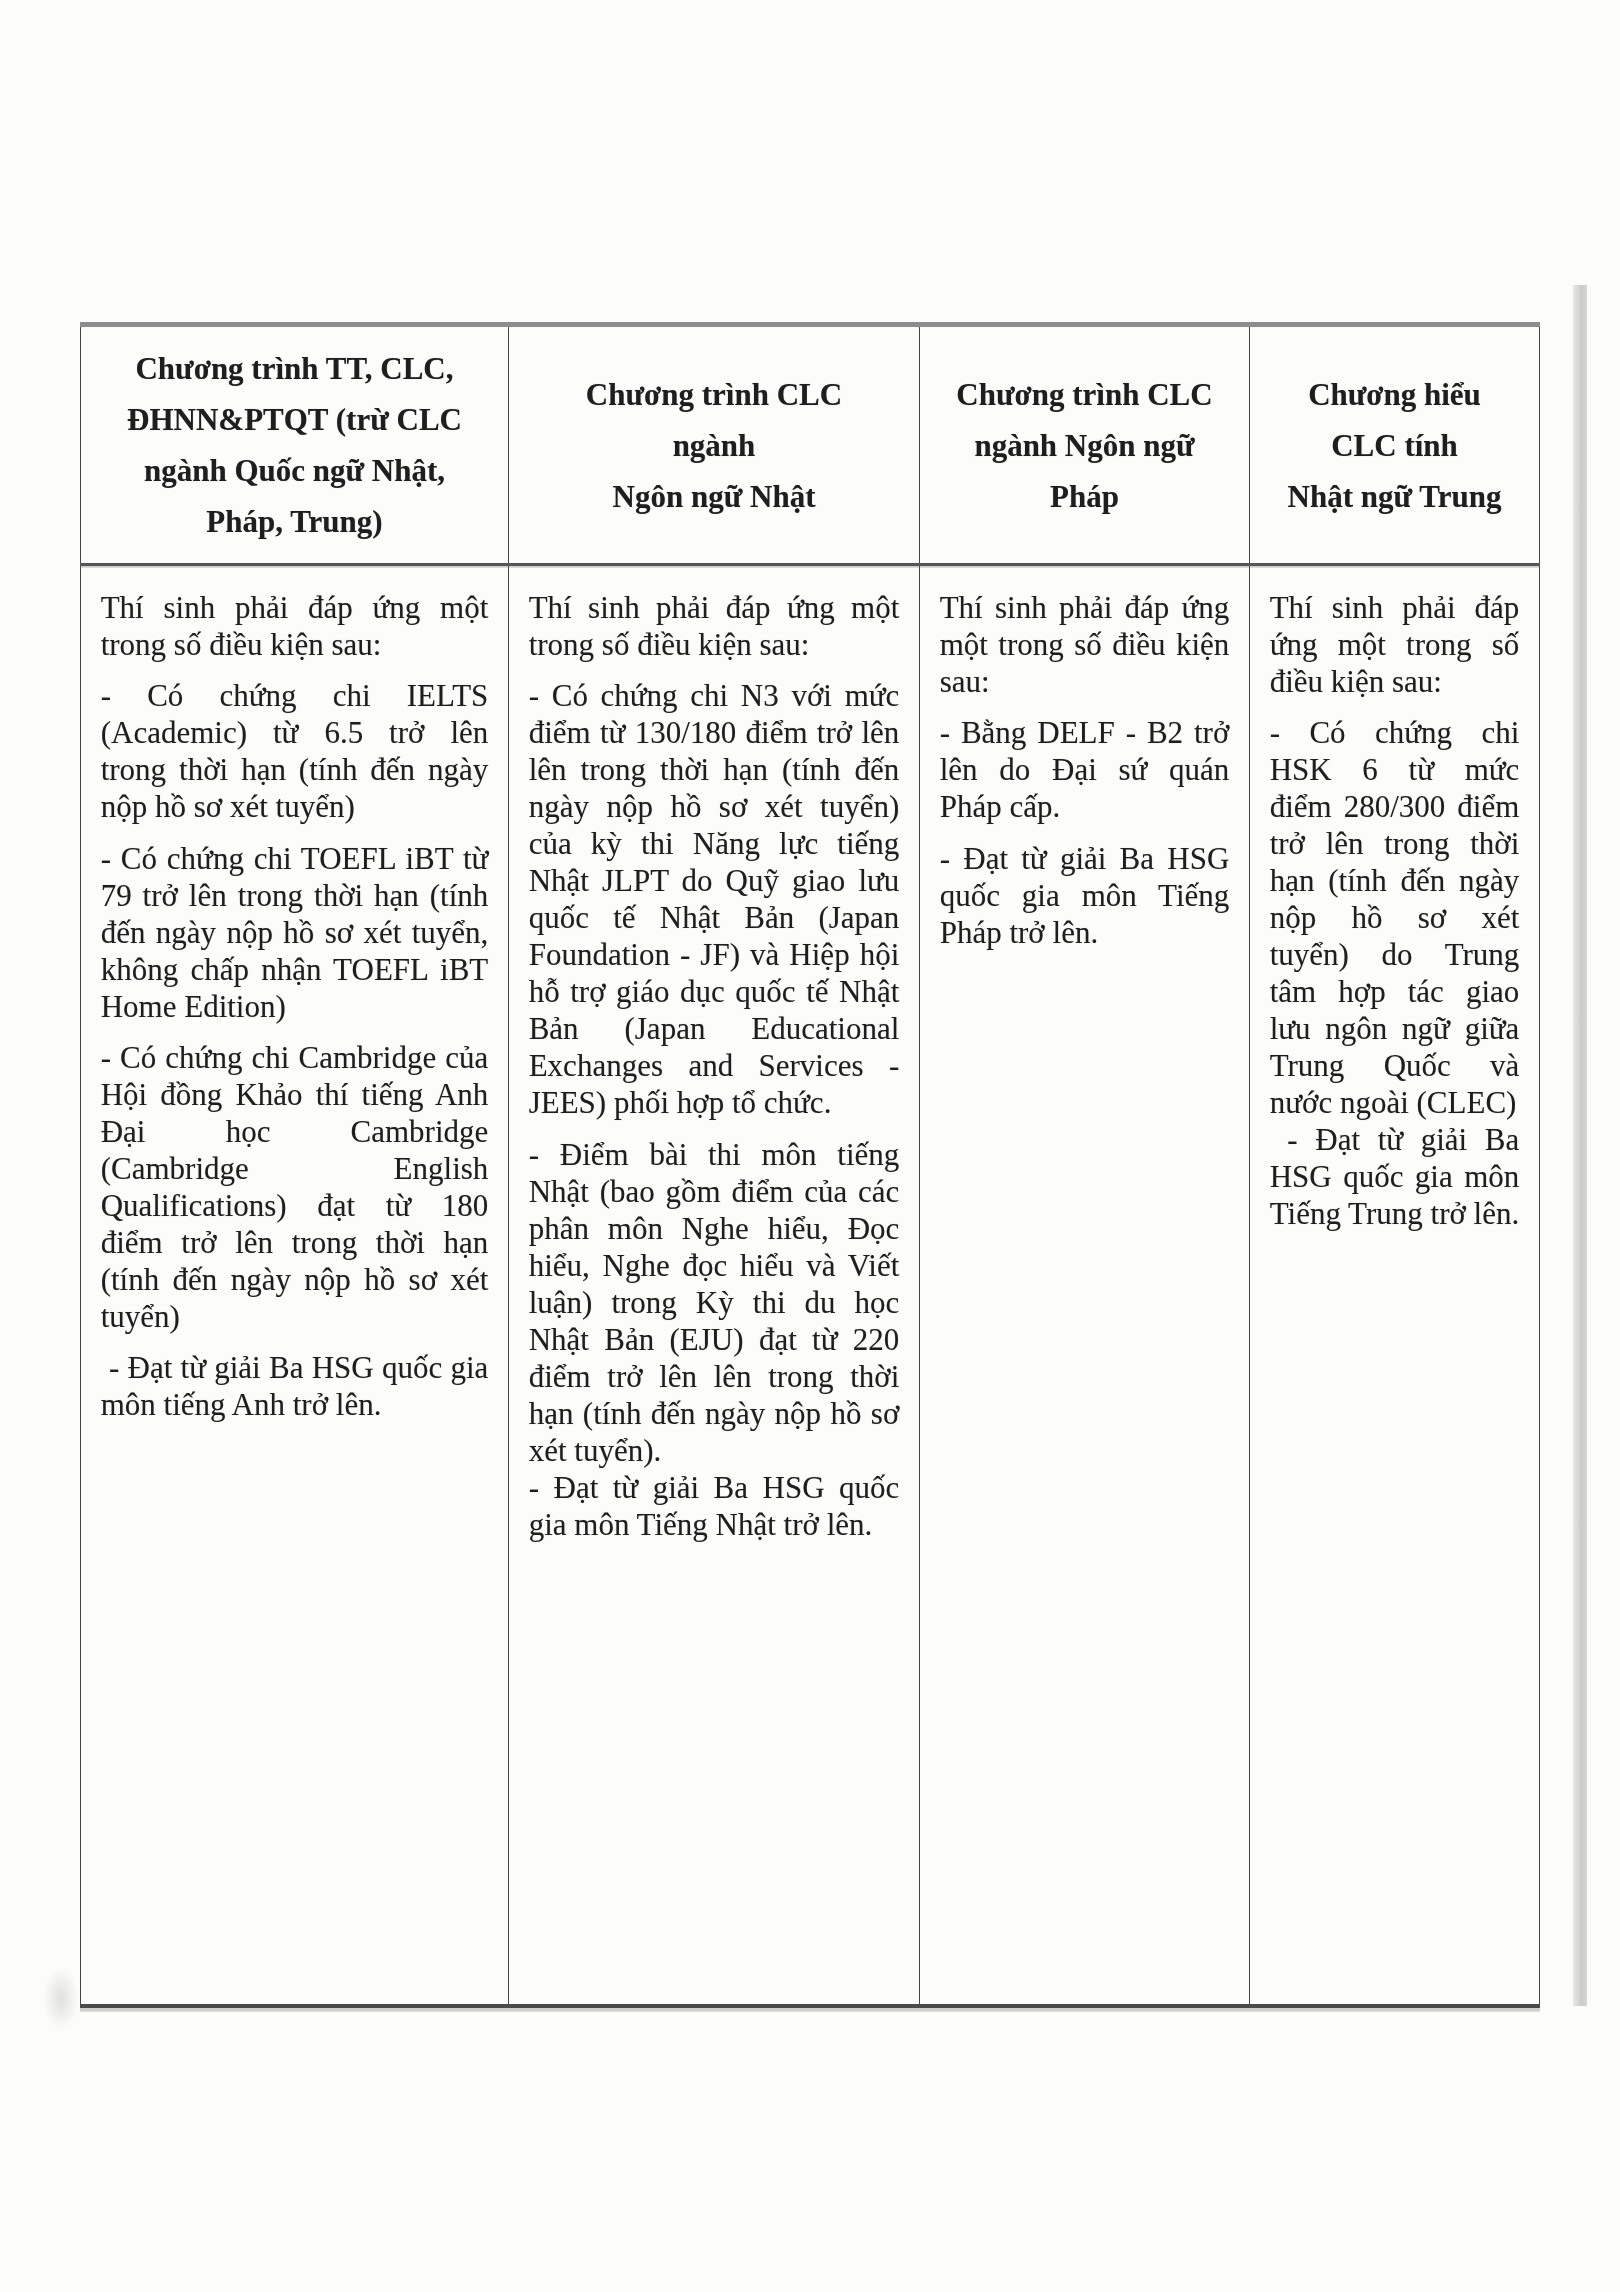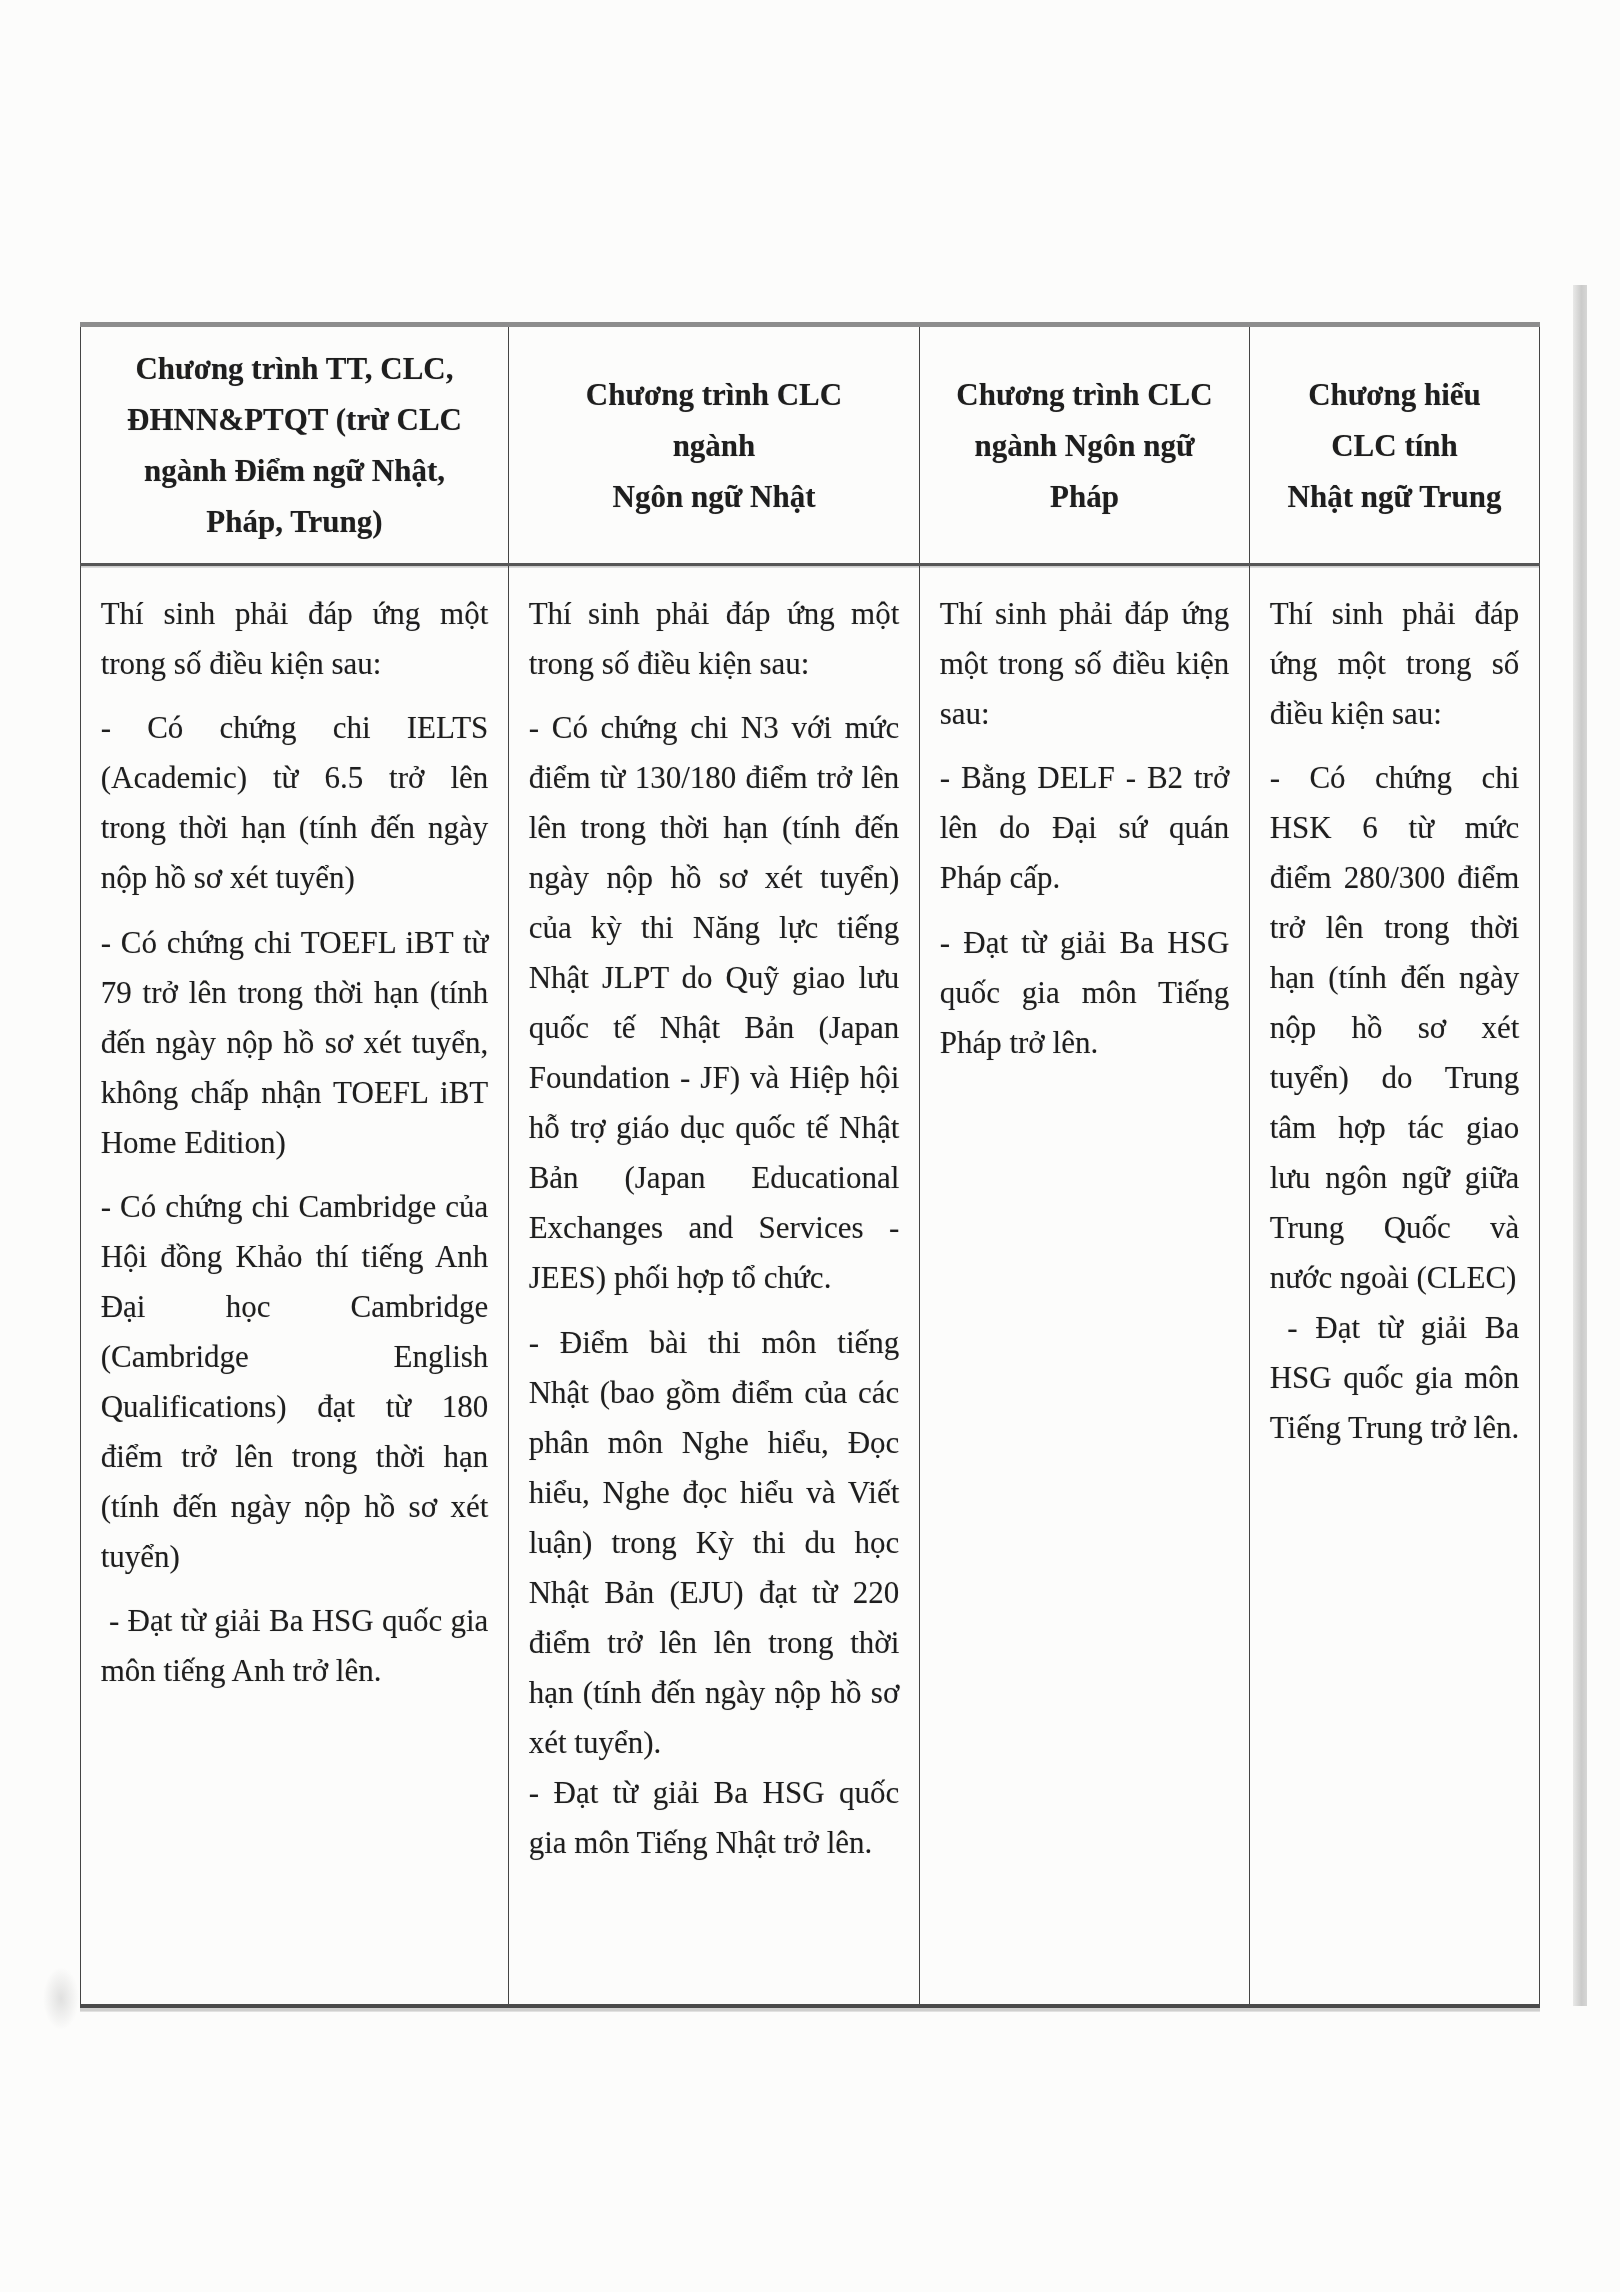--- a/index.html
+++ b/index.html
@@ -60,21 +60,21 @@
     line-height: 51px;
     padding: 0 10.7px;
     border-bottom: 3.6px solid #565656;
     box-shadow: 0 2.7px 0 rgba(175,175,175,0.6);
     text-shadow: 0 0 0.9px rgba(25,25,25,0.35);
   }
   .criteria td {
     height: 1397px;
     vertical-align: top;
     font-size: 31px;
-    line-height: 50px;
+    line-height: 37px;
     text-align: justify;
     padding: 23px 19.7px 18px 19.7px;
     text-shadow: 0 0 0.9px rgba(25,25,25,0.30);
   }
   .hline { display: block; }
   .cell-para { margin: 14.3px 0 0 0; }
   .cell-para:first-child { margin-top: 0; }
   .cell-para.flow { margin-top: 0; }
 </style>
 </head>
@@ -90,21 +90,21 @@
       <col style="width:428px">
       <col style="width:411px">
       <col style="width:330px">
       <col style="width:290px">
     </colgroup>
     <thead>
       <tr>
         <th>
           <span class="hline">Chương trình TT, CLC,</span>
           <span class="hline">ĐHNN&amp;PTQT (trừ CLC</span>
-          <span class="hline">ngành Điểm ngữ Nhật,</span>
+          <span class="hline">ngành Quốc ngữ Nhật,</span>
           <span class="hline">Pháp, Trung)</span>
         </th>
         <th>
           <span class="hline">Chương trình CLC</span>
           <span class="hline">ngành</span>
           <span class="hline">Ngôn ngữ Nhật</span>
         </th>
         <th>
           <span class="hline">Chương trình CLC</span>
           <span class="hline">ngành Ngôn ngữ</span>

